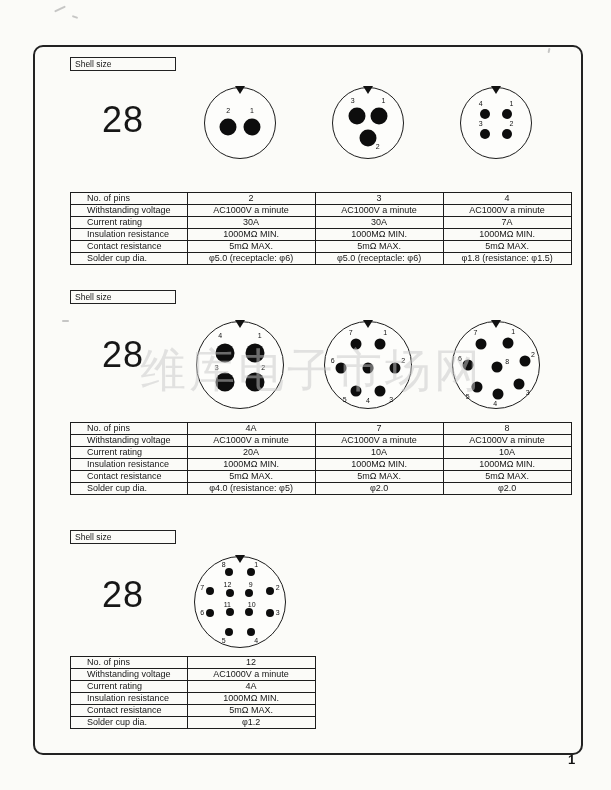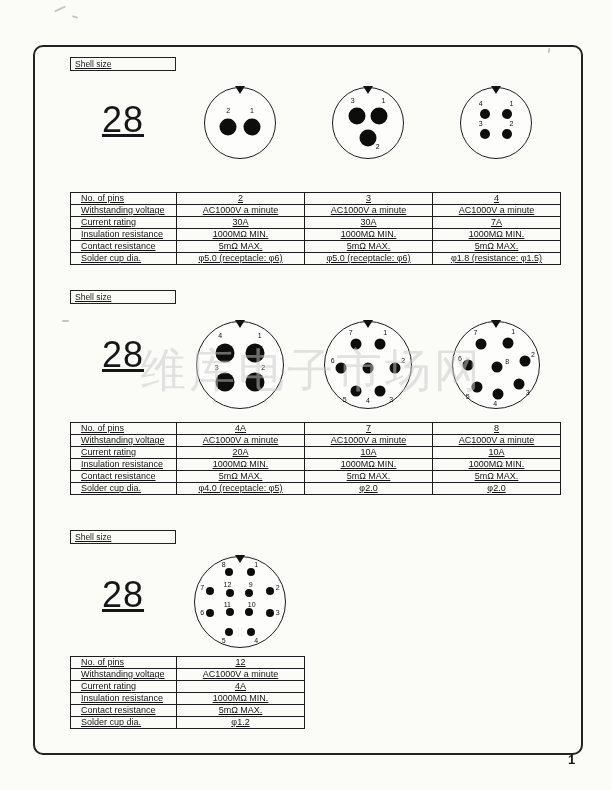--- a/index.html
+++ b/index.html
@@ -5,42 +5,42 @@
   html,body{margin:0;padding:0;}
   .page{position:relative;width:611px;height:790px;background:#fbfbf8;
         font-family:"Liberation Sans","DejaVu Sans",sans-serif;color:#161616;overflow:hidden;}
   .frame{position:absolute;left:33px;top:45px;width:546px;height:706px;
          border:2px solid #222;border-radius:10px;}
   .page-number{position:absolute;left:568px;top:752px;font-size:13px;font-weight:bold;color:#111;}
   .watermark{position:absolute;left:140px;top:340px;font-size:46px;color:#c9c9c9;opacity:.5;
              letter-spacing:3px;filter:blur(.5px);z-index:6;pointer-events:none;white-space:nowrap;
              font-family:"DejaVu Sans",sans-serif;}
 
-  .conn-table{position:absolute;text-decoration:underline;}
+  .conn-table{position:absolute;}
   .t1{left:70px;top:57px;} .t2{left:70px;top:290px;} .t3{left:70px;top:530px;}
 
   .shell-cell{width:106px;height:14px;border:1px solid #222;box-sizing:border-box;
               display:flex;align-items:center;padding-left:4px;font-size:8.5px;}
   .diagram-row{display:flex;}
   .t1 .diagram-row{height:121px;} .t2 .diagram-row{height:118px;} .t3 .diagram-row{height:112px;}
   .shell-number{width:106px;text-align:center;font-size:36px;letter-spacing:1px;
                 padding-top:28px;box-sizing:border-box;}
   .t2 .shell-number,.t3 .shell-number{padding-top:30px;}
   .diagram-cell{width:128px;display:flex;justify-content:center;align-items:flex-start;}
   .t1 .diagram-cell{padding-top:16px;} .t2 .diagram-cell{padding-top:17px;} .t3 .diagram-cell{padding-top:12px;}
 
   .connector-diagram{position:relative;border:1.5px solid #1c1c1c;border-radius:50%;box-sizing:border-box;background:#fdfdfb;}
   .key-triangle{position:absolute;top:-2px;left:50%;transform:translateX(-50%);width:0;height:0;
                 border-left:5px solid transparent;border-right:5px solid transparent;border-top:8px solid #111;}
   .pin-dot{position:absolute;background:#0d0d0d;border-radius:50%;transform:translate(-50%,-50%);}
   .pin-label{position:absolute;font-size:7px;line-height:7px;transform:translate(-50%,-50%);color:#111;}
 
   .spec{border-collapse:collapse;table-layout:fixed;}
   .spec td{border:1px solid #1d1d1d;height:12px;line-height:11px;font-size:9px;
-           padding:0 10px;box-sizing:border-box;overflow:hidden;white-space:nowrap;}
+           padding:0 16px;box-sizing:border-box;overflow:hidden;white-space:nowrap;}
   td.lbl{width:106px;text-align:left;}
   td.val{width:128px;text-align:center;}
 
   .scan-mark{position:absolute;background:#9a9a9a;opacity:.55;border-radius:2px;}
   .mark1{left:54px;top:8px;width:12px;height:2px;transform:rotate(-25deg);}
   .mark2{left:72px;top:16px;width:6px;height:2px;transform:rotate(18deg);}
   .mark3{left:548px;top:48px;width:2px;height:5px;transform:rotate(12deg);}
   .mark4{left:62px;top:320px;width:7px;height:2px;}
 </style>
 </head>
@@ -224,21 +224,21 @@
         <td class="val">1000MΩ MIN.</td>
       </tr>
       <tr>
         <td class="lbl">Contact resistance</td>
         <td class="val">5mΩ MAX.</td>
         <td class="val">5mΩ MAX.</td>
         <td class="val">5mΩ MAX.</td>
       </tr>
       <tr>
         <td class="lbl">Solder cup dia.</td>
-        <td class="val">φ4.0 (receptacle: φ5)</td>
+        <td class="val">φ4.0 (resistance: φ5)</td>
         <td class="val">φ2.0</td>
         <td class="val">φ2.0</td>
       </tr>
     </tbody>
       </table>
   </section>
 
   <section class="conn-table t3">
     <div class="shell-cell">
       <span>Shell size</span>

